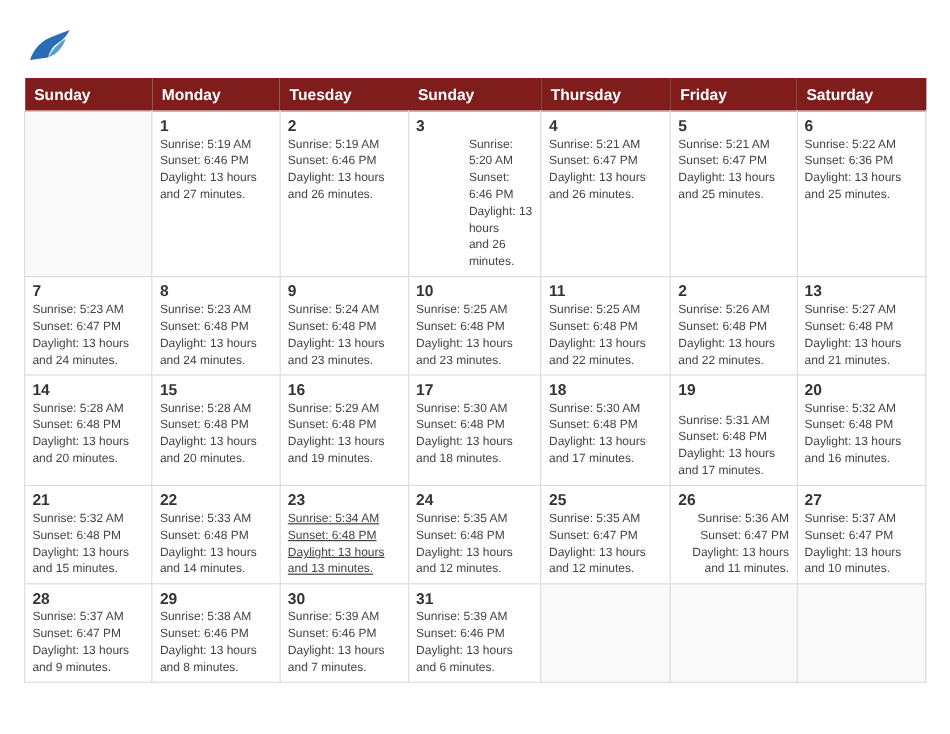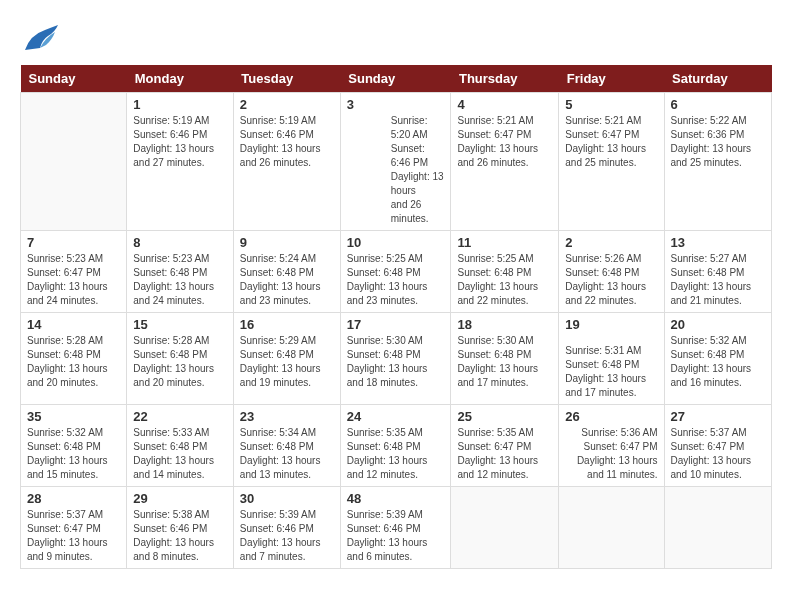--- a/index.html
+++ b/index.html
@@ -263,36 +263,36 @@
         <td>
           <span class="day-number">20</span>
           <div class="day-info" style="white-space: pre-line;">Sunrise: 5:32 AM
 Sunset: 6:48 PM
 Daylight: 13 hours
 and 16 minutes.</div>
         </td>
       </tr>
       <tr>
         <td>
-          <span class="day-number">35</span>
+          <span class="day-number">21</span>
           <div class="day-info" style="white-space: pre-line;">Sunrise: 5:32 AM
 Sunset: 6:48 PM
 Daylight: 13 hours
 and 15 minutes.</div>
         </td>
         <td>
           <span class="day-number">22</span>
           <div class="day-info" style="white-space: pre-line;">Sunrise: 5:33 AM
 Sunset: 6:48 PM
 Daylight: 13 hours
 and 14 minutes.</div>
         </td>
         <td>
           <span class="day-number">23</span>
-          <div class="day-info" style="white-space: pre-line;">Sunrise: 5:34 AM
+          <div class="day-info" style="white-space: pre-line; text-decoration: underline;">Sunrise: 5:34 AM
 Sunset: 6:48 PM
 Daylight: 13 hours
 and 13 minutes.</div>
         </td>
         <td>
           <span class="day-number">24</span>
           <div class="day-info" style="white-space: pre-line;">Sunrise: 5:35 AM
 Sunset: 6:48 PM
 Daylight: 13 hours
 and 12 minutes.</div>
@@ -335,21 +335,21 @@
 and 8 minutes.</div>
         </td>
         <td>
           <span class="day-number">30</span>
           <div class="day-info" style="white-space: pre-line;">Sunrise: 5:39 AM
 Sunset: 6:46 PM
 Daylight: 13 hours
 and 7 minutes.</div>
         </td>
         <td>
-          <span class="day-number">48</span>
+          <span class="day-number">31</span>
           <div class="day-info" style="white-space: pre-line;">Sunrise: 5:39 AM
 Sunset: 6:46 PM
 Daylight: 13 hours
 and 6 minutes.</div>
         </td>
         <td class="empty"></td>
         <td class="empty"></td>
         <td class="empty"></td>
       </tr>
     </tbody>

